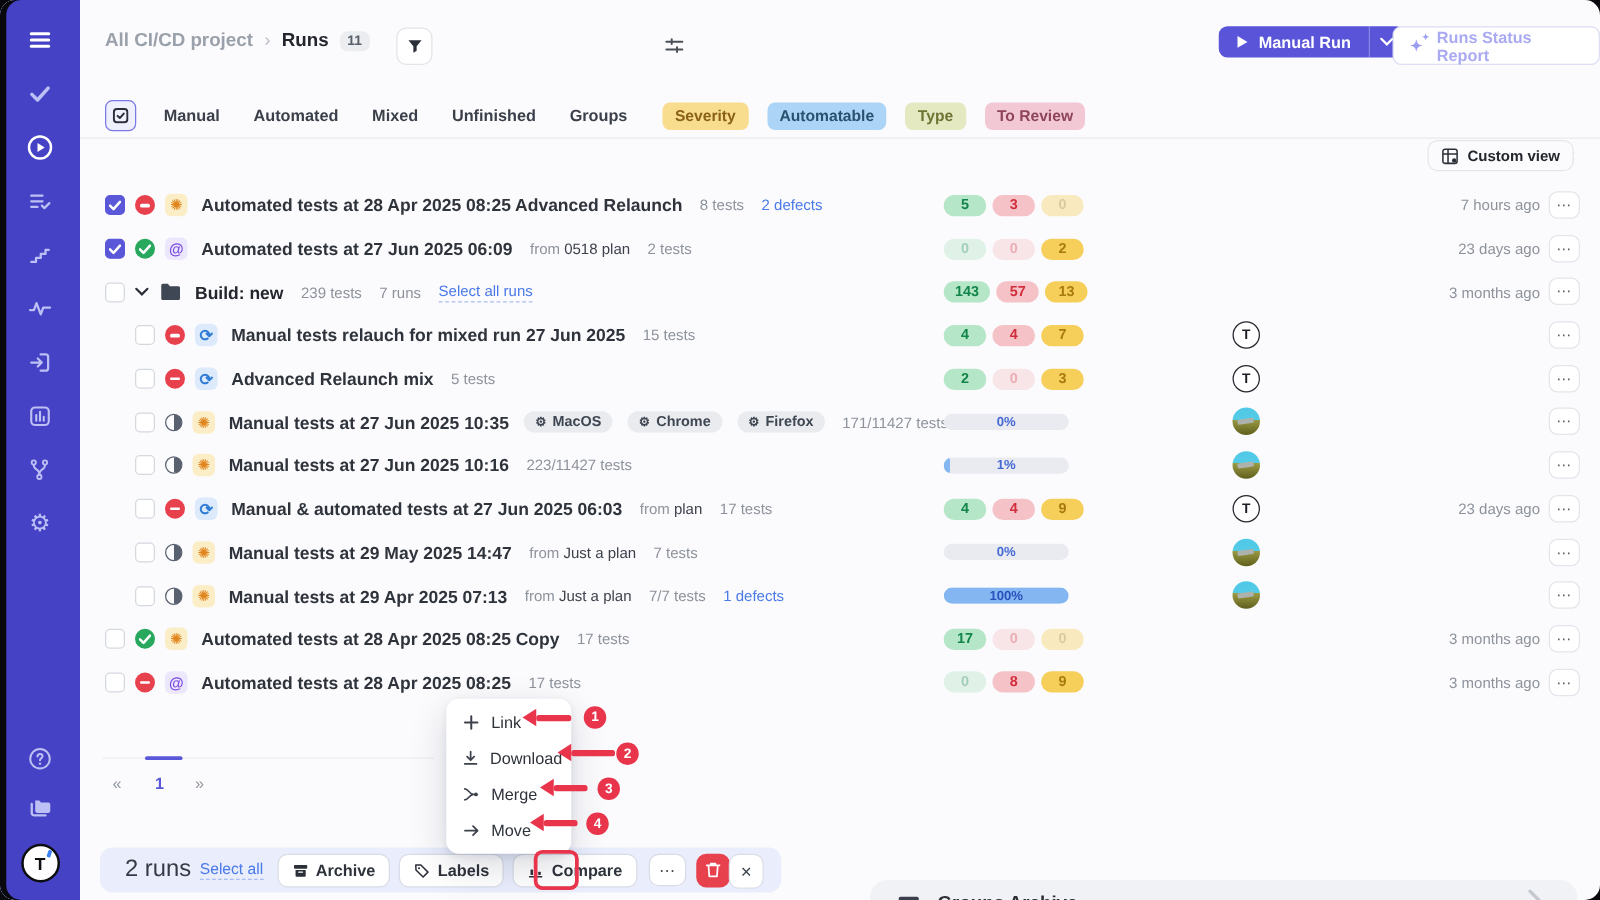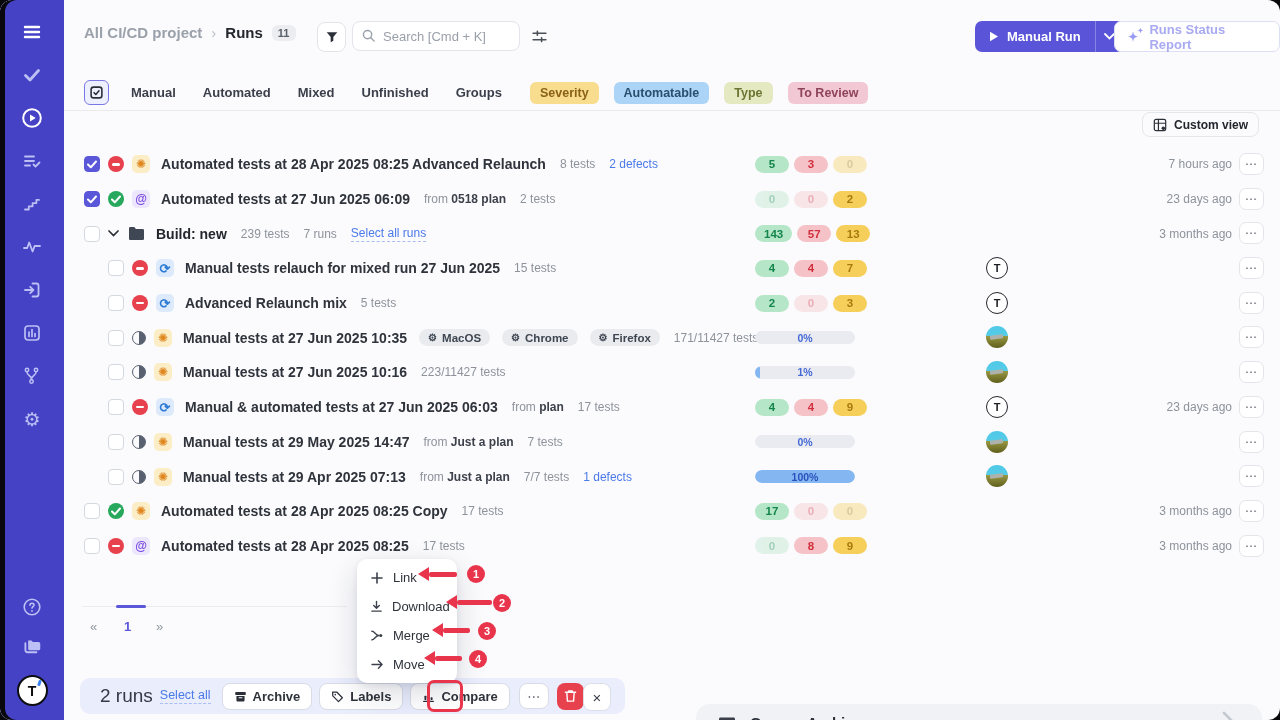--- a/index.html
+++ b/index.html
@@ -17,21 +17,21 @@
   
   .breadcrumb{position:absolute;left:84px;top:24px;display:flex;align-items:center;gap:9px;font-size:15px;font-weight:700;z-index:2}
   .bc-project{color:#9aa1ab}.bc-sep{color:#b9bec7;font-weight:400}.bc-page{color:#23262d}
   .bc-count{background:#ebedf1;color:#596069;font-size:11px;font-weight:700;border-radius:6px;padding:2px 6px}
   .filter-btn{position:absolute;left:317px;top:22px;width:27px;height:28px;border:1px solid #e2e4e9;border-radius:8px;background:#fff;display:flex;align-items:center;justify-content:center;cursor:pointer;z-index:2}
   .search{position:absolute;left:352px;top:21px;width:168px;height:30px;z-index:2}
   .search input{width:100%;height:100%;box-sizing:border-box;border:1px solid #e2e4ea;border-radius:8px;background:#fff;padding:0 8px 0 30px;font-size:13px;color:#3a3f49;outline:none;font-family:"Liberation Sans",sans-serif}
   .search input::placeholder{color:#9aa0aa}
   .search .mag{position:absolute;left:9px;top:7px}
   .tune-icon{position:absolute;cursor:pointer}
-  .btn-manual{position:absolute;left:975px;top:21px;height:31px;background:#5a55d8;border-radius:7px;display:flex;align-items:stretch;color:#fff;cursor:pointer;z-index:2}
+  .btn-manual{position:absolute;left:975px;top:21px;height:25px;background:#5a55d8;border-radius:7px;display:flex;align-items:stretch;color:#fff;cursor:pointer;z-index:2}
   .btn-manual .main{display:flex;align-items:center;gap:8px;padding:0 14px;font-size:13px;font-weight:700}
   .btn-manual .chev{width:28px;display:flex;align-items:center;justify-content:center;border-left:1px solid rgba(255,255,255,.28)}
   .btn-report{position:absolute;left:1114px;top:21px;height:31px;background:#fff;border:1px solid #dcdef3;border-radius:7px;display:flex;align-items:center;gap:8px;padding:0 13px;font-size:13px;font-weight:700;color:#a9aaf1;cursor:pointer;box-sizing:border-box;z-index:2}
   .sparkles{position:relative;width:14px;height:14px;color:#9b9df3}
   .sparkles .s1{position:absolute;left:0;top:1px;font-size:12px;line-height:1}
   .sparkles .s2{position:absolute;right:-2px;top:-3px;font-size:7px;line-height:1}
   
   .tabsbar{position:absolute;left:84px;top:80px;display:flex;align-items:center;z-index:2}
   .select-toggle{width:23px;height:23px;border:1.5px solid #7a77e6;background:#eef0fe;border-radius:6px;display:flex;align-items:center;justify-content:center;cursor:pointer}
   #tabs-labels{display:flex;gap:27px;margin-left:22px}
@@ -54,21 +54,21 @@
   .st-progress{width:14px;height:14px;border:1.6px solid #596170;background:linear-gradient(90deg,transparent 50%,#596170 50%);box-sizing:border-box}
   .type-icon{width:18px;height:18px;border-radius:5px;display:flex;align-items:center;justify-content:center;flex:0 0 auto}
   .t-spark{background:#fbeec7;color:#e0861f;font-size:12px}
   .t-swirl{background:#ece7fc;color:#7a4be0;font-size:12px;font-weight:700}
   .t-mixed{background:#dceafb;color:#2f7cd6;font-size:13px;font-weight:700}
   .t-folder{background:transparent}
   .grp-chevron{display:flex;align-items:center;cursor:pointer}
   .run-name{font-size:14px;color:#2f333b;font-weight:700;margin-left:3px;cursor:pointer}
   .run-name.grp{font-weight:700;color:#23262d}
   .meta{font-size:12px;color:#8d929b;margin-left:6px}
-  .meta b{color:#3c414b;font-weight:700}
+  .meta b{color:#3c414b;font-weight:400}
   .blue-link{font-size:12px;color:#4a79e8;margin-left:6px;cursor:pointer}
   .blue-link.dashed{border-bottom:1px dashed #a9bdf0;padding-bottom:1px}
   .chip{background:#e9ebef;border-radius:9px;padding:2.5px 9px;font-size:11.5px;font-weight:600;color:#3e4651;display:flex;align-items:center;gap:5px;margin-left:4px}
   .chip .gear{font-size:10px;color:#3e4651}
   .stats{position:absolute;left:691px;top:0;height:100%;display:flex;align-items:center;gap:5px}
   .pill{min-width:34px;height:17px;border-radius:9px;font-size:11.5px;font-weight:700;display:flex;align-items:center;justify-content:center;padding:0 9px;box-sizing:border-box}
   .pill-g{background:#b5e6c8;color:#13854a}
   .pill-r{background:#f5c3c7;color:#d12f3d}
   .pill-y{background:#f6ce5a;color:#a87a0e}
   .pill.faded{opacity:.38}
@@ -192,27 +192,20 @@
     <span class="bc-project">All CI/CD project</span>
     <span class="bc-sep">›</span>
     <span class="bc-page">Runs</span>
     <span class="bc-count">11</span>
   </div>
   <div class="filter-btn">
       <svg width="14" height="14" viewBox="0 0 16 16">
         <path d="M2 2.5h12L9.5 8v4.2l-3 1.8V8z" fill="#2b2f38"></path>
       </svg>
     </div>
-  <div class="search">
-    <input placeholder="Search [Cmd + K]" style="">
-    <span class="mag"><svg width="15" height="15" viewBox="0 0 16 16">
-          <circle cx="7" cy="7" r="4.4" stroke="#9aa0aa" stroke-width="1.5" fill="none"></circle>
-          <path d="M10.5 10.5L14 14" stroke="#9aa0aa" stroke-width="1.5" stroke-linecap="round"></path>
-        </svg></span>
-  </div>
   <span class="tune-icon" style="left:531px;top:28px"><svg width="17" height="17" viewBox="0 0 16 16">
         <path d="M2 5h12M2 11h12" stroke="#4b5058" stroke-width="1.5" stroke-linecap="round"></path>
         <path d="M6 3.2v3.6M10 9.2v3.6" stroke="#4b5058" stroke-width="1.5" stroke-linecap="round"></path>
       </svg></span>
 
   <div class="btn-manual">
     <span class="main">
       <svg width="10" height="11" viewBox="0 0 10 11">
           <path d="M1 .8l8 4.7-8 4.7z" fill="#fff"></path>
         </svg>

